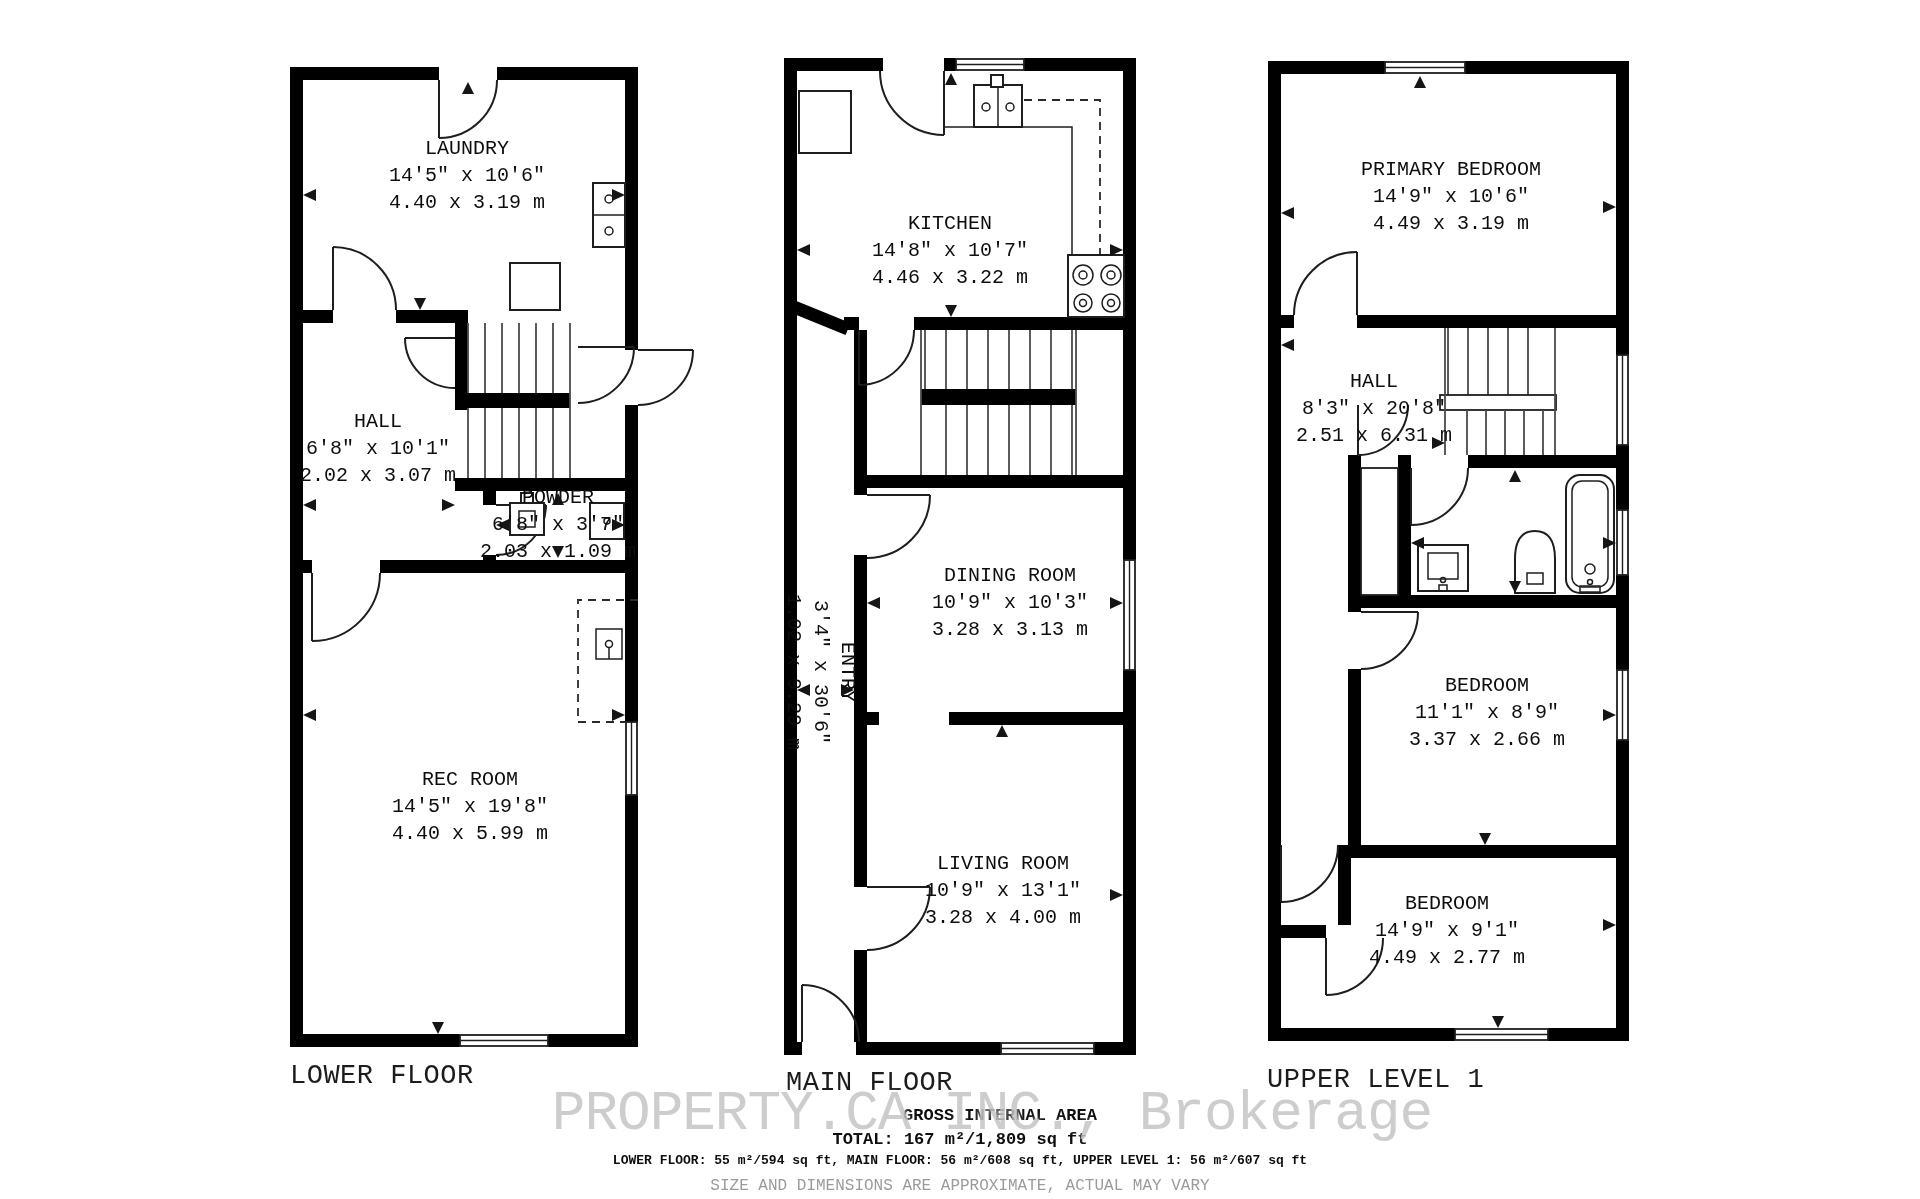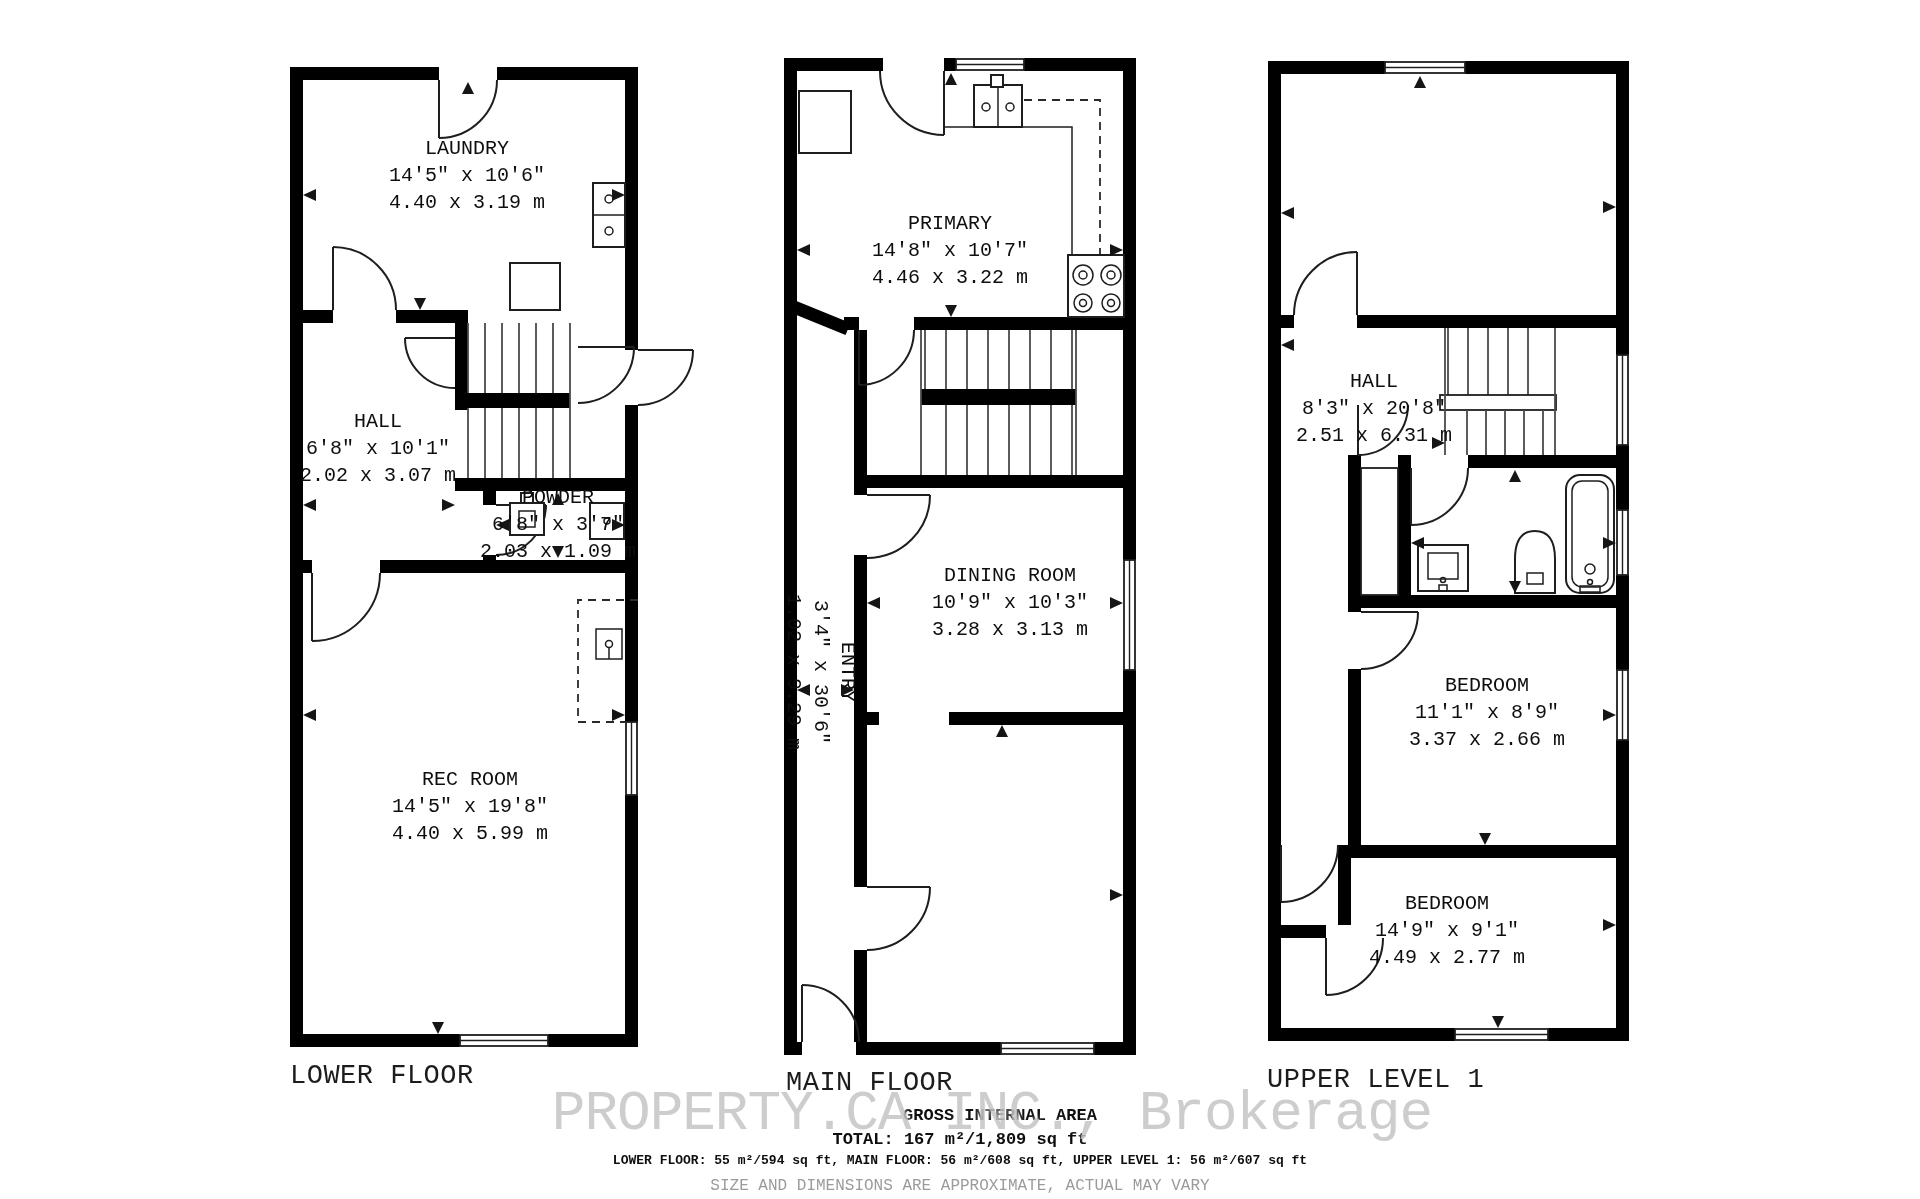--- a/index.html
+++ b/index.html
@@ -350,35 +350,45 @@
     <div>6'8" x 3'7"</div>
     <div>2.03 x 1.09 m</div>
   </div>
   <div class="room-label" style="left:470px;top:806px;">
     <div>REC ROOM</div>
     <div>14'5" x 19'8"</div>
     <div>4.40 x 5.99 m</div>
   </div>
 
   <div class="room-label" style="left:950px;top:250px;">
-    <div>PRIMARY</div>
+    <div>KITCHEN</div>
     <div>14'8" x 10'7"</div>
     <div>4.46 x 3.22 m</div>
   </div>
   <div class="room-label rot" style="left:820px;top:672px;">
     <div>ENTRY</div>
     <div>3'4" x 30'6"</div>
     <div>1.02 x 9.29 m</div>
   </div>
   <div class="room-label" style="left:1010px;top:602px;">
     <div>DINING ROOM</div>
     <div>10'9" x 10'3"</div>
     <div>3.28 x 3.13 m</div>
   </div>
-
+  <div class="room-label" style="left:1003px;top:890px;">
+    <div>LIVING ROOM</div>
+    <div>10'9" x 13'1"</div>
+    <div>3.28 x 4.00 m</div>
+  </div>
+
+  <div class="room-label" style="left:1451px;top:196px;">
+    <div>PRIMARY BEDROOM</div>
+    <div>14'9" x 10'6"</div>
+    <div>4.49 x 3.19 m</div>
+  </div>
   <div class="room-label" style="left:1374px;top:408px;">
     <div>HALL</div>
     <div>8'3" x 20'8"</div>
     <div>2.51 x 6.31 m</div>
   </div>
   <div class="room-label" style="left:1487px;top:712px;">
     <div>BEDROOM</div>
     <div>11'1" x 8'9"</div>
     <div>3.37 x 2.66 m</div>
   </div>

